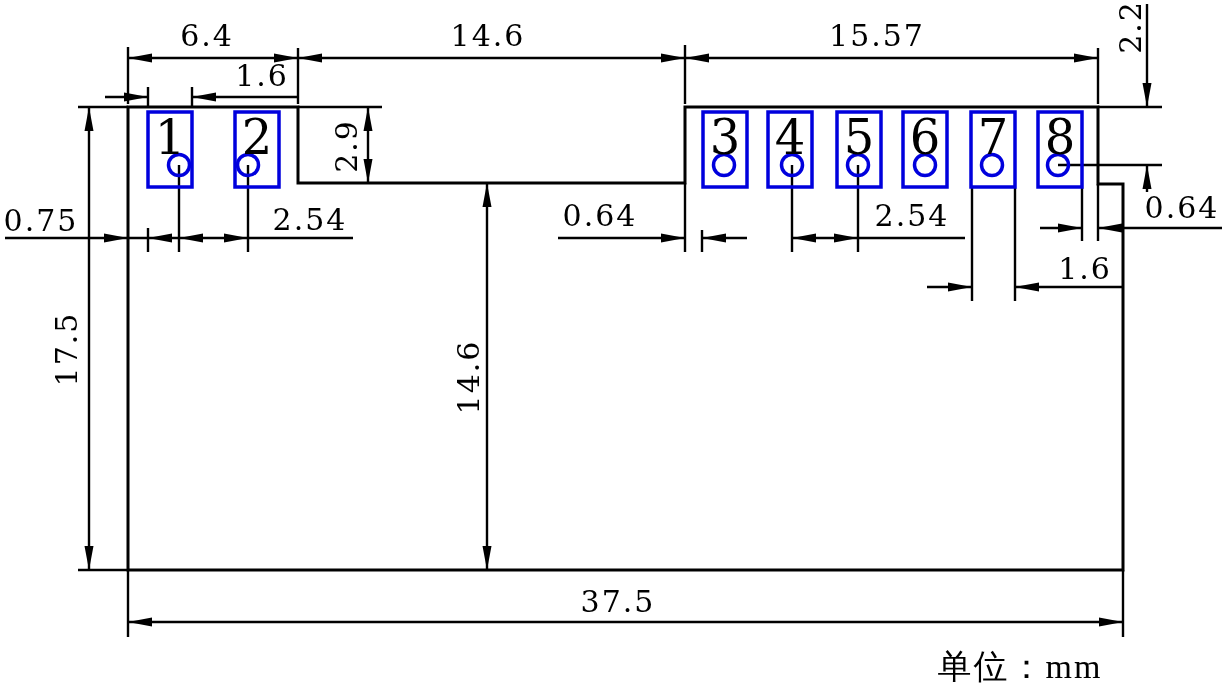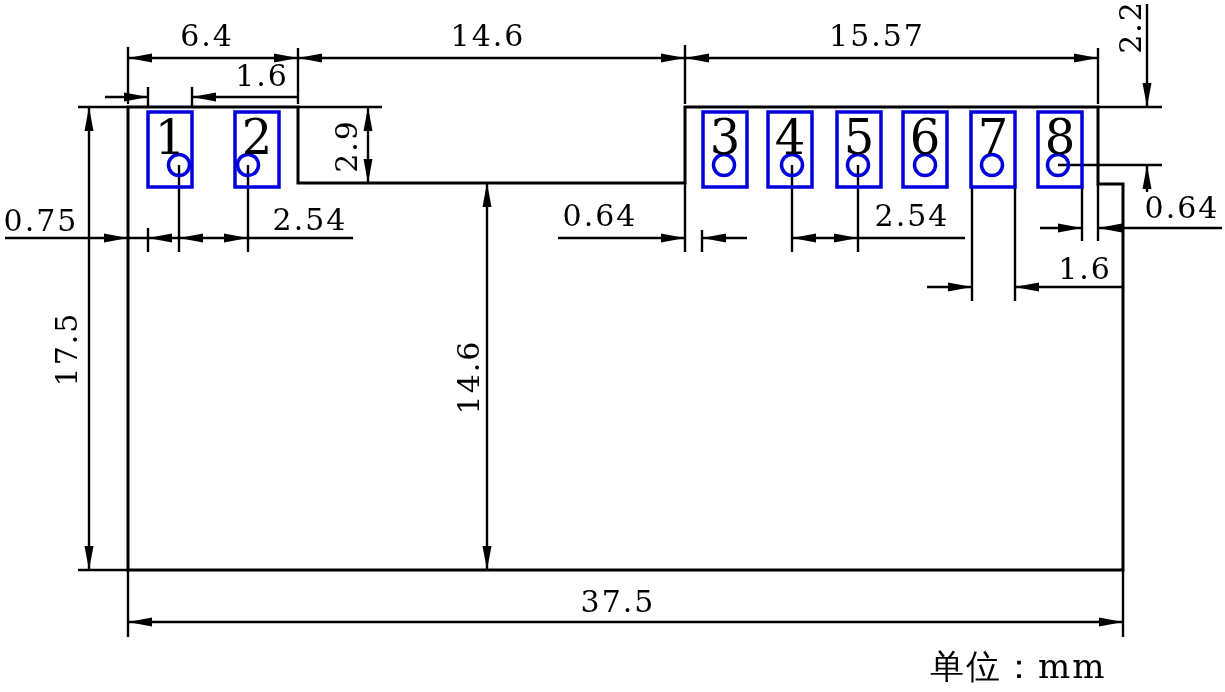--- a/index.html
+++ b/index.html
@@ -1,20 +1,20 @@
 <!DOCTYPE html>
 <html><head>
 <meta charset="utf-8">
 <style>
   html,body{margin:0;padding:0;background:#fff;}
   #stage{position:relative;width:1225px;height:692px;background:#b91c1c;overflow:hidden;
          font-family:"DejaVu Serif","Liberation Serif",serif;}
   #drawing{position:absolute;left:0;top:0;}
-  #unit-note{position:absolute;left:930px;top:644px;width:180px;text-align:left;
-             font-size:34px;color:#000;letter-spacing:2px;white-space:nowrap;}
+  #unit-note{position:absolute;left:930px;top:644px;width:180px;text-align:center;
+             font-size:34px;color:#000;letter-spacing:2px;white-space:nowrap;font-family:Liberation Serif, serif;}
   text{fill:#000;}
 </style>
 </head>
 <body>
 
 <div id="stage">
   <svg id="drawing" width="1225" height="692" viewBox="0 0 1225 692" xmlns="http://www.w3.org/2000/svg">
       <rect x="0" y="0" width="1225" height="692" fill="#ffffff"></rect>
       <path d="M128 107 L298 107 L298 183 L685 183 L685 107 L1098 107 L1098 184 L1123 184 L1123 570 L128 570 Z" fill="none" stroke="#000000" stroke-width="3" stroke-linejoin="miter"></path>
       <g>

